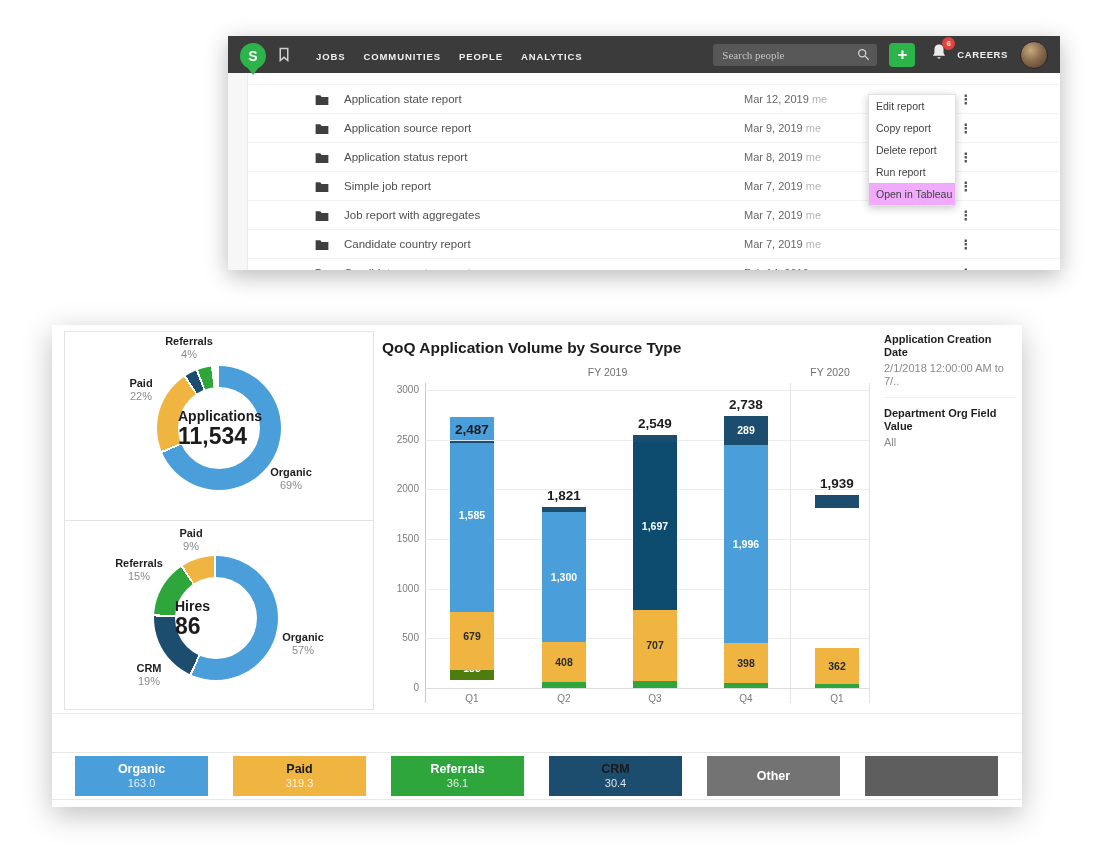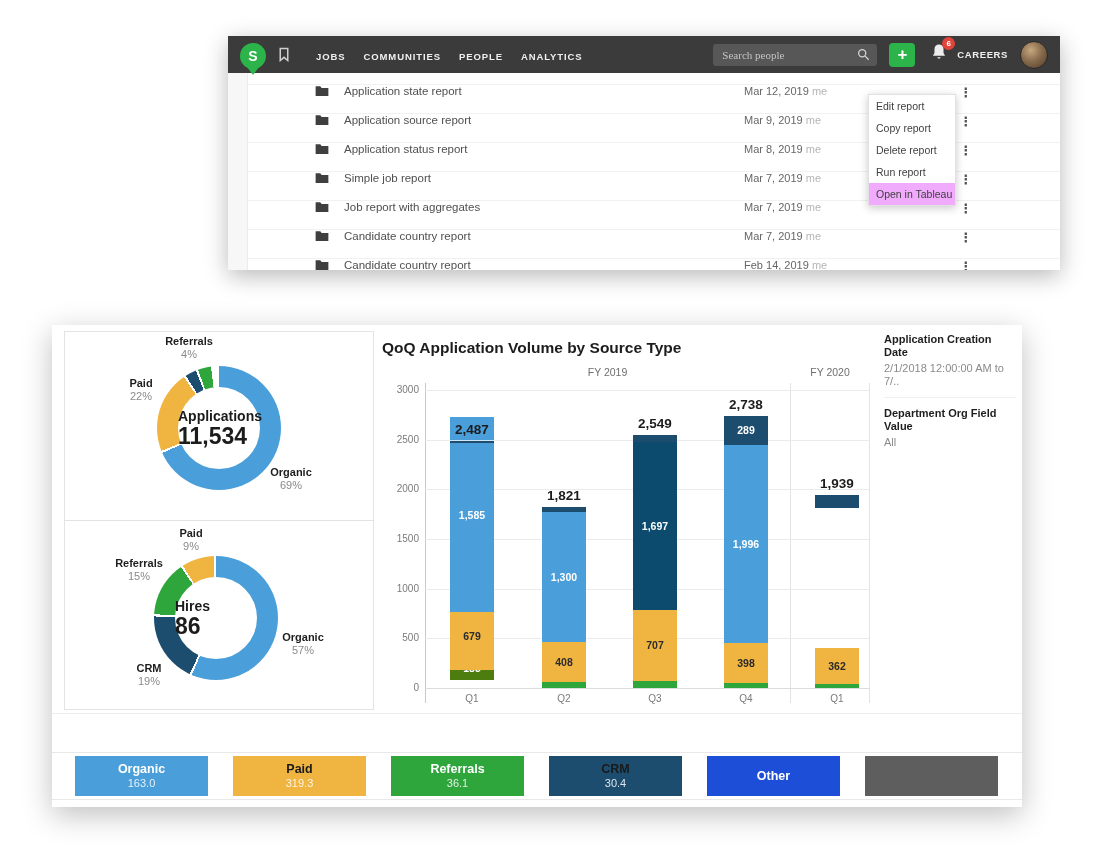--- a/index.html
+++ b/index.html
@@ -29,21 +29,21 @@
   #bell-wrap{position:relative;margin-right:8px;}
   #bell-badge{position:absolute;top:-5px;right:-6px;min-width:13px;height:13px;border-radius:7px;
             background:#e0443a;color:#fff;font-size:8px;font-weight:bold;text-align:center;line-height:13px;}
   #careers-label{font-size:9.5px;font-weight:bold;color:#f0f0f0;letter-spacing:.6px;margin-right:12px;}
   #avatar{width:26px;height:26px;border-radius:50%;
           background:radial-gradient(circle at 38% 32%,#c7a87e 0%,#8a6d4f 45%,#4e3a26 100%);
           border:1px solid #2a2a2a;}
   #left-sliver{position:absolute;left:0;top:37px;width:19px;height:197px;background:#f7f7f7;
           border-right:1px solid #ececec;}
   #rows{position:absolute;left:20px;right:0;top:48px;border-top:1px solid #f1f1f1;}
-  .row{position:relative;height:28px;display:flex;align-items:flex-start;border-bottom:1px solid #f1f1f1;}
+  .row{position:relative;height:28px;display:flex;align-items:center;border-bottom:1px solid #f1f1f1;}
   .folder{margin-left:67px;display:flex;}
   .rname{margin-left:15px;font-size:11.5px;color:#4f4f4f;}
   .rdate{position:absolute;left:496px;font-size:11px;color:#666;}
   .rdate .owner{color:#b5b5b5;}
   .kebab{position:absolute;left:708px;width:20px;text-align:center;color:#555;font-size:13px;
          font-weight:bold;cursor:pointer;}
   #context-menu{position:absolute;left:640px;top:58px;width:86px;background:#fff;z-index:8;
          border:1px solid #e2e2e2;box-shadow:0 2px 8px rgba(0,0,0,.22);}
   .menu-item{padding:5px 7px;font-size:10.5px;color:#3f3f3f;white-space:nowrap;cursor:pointer;}
   .menu-item.hl{background:#f0abfc;}
@@ -363,21 +363,21 @@
      <div class="ratio-value">319.3</div>
    </div>
         <div class="ratio-box" style="left:339px;background:#2ea63c">
      <div class="ratio-label" style="color:#ffffff">Referrals</div>
      <div class="ratio-value">36.1</div>
    </div>
         <div class="ratio-box" style="left:497px;background:#1c4d6f">
      <div class="ratio-label" style="color:#1a1a1a">CRM</div>
      <div class="ratio-value">30.4</div>
    </div>
-        <div class="ratio-box" style="left:655px;background:#1d4ed8">
+        <div class="ratio-box" style="left:655px;background:#737373">
      <div class="ratio-label" style="color:#ffffff">Other</div>
 
    </div>
         <div class="ratio-box" style="left:813px;background:#5e5e5e">
      <div class="ratio-label" style="color:#ffffff"></div>
 
    </div>
       </div>
   </div>
 </div>

